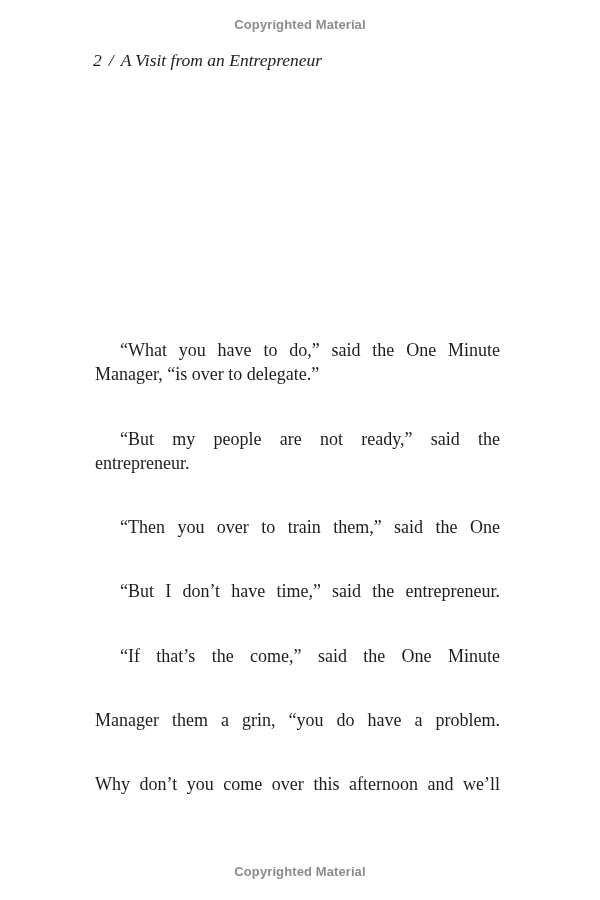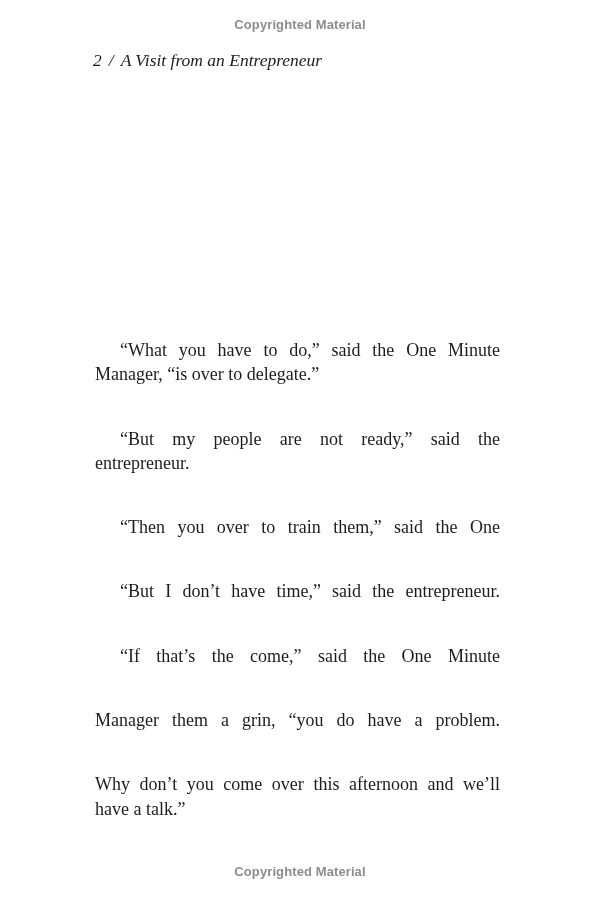--- a/index.html
+++ b/index.html
@@ -141,18 +141,17 @@
         <span>Why</span>
         <span>don’t</span>
         <span>you</span>
         <span>come</span>
         <span>over</span>
         <span>this</span>
         <span>afternoon</span>
         <span>and</span>
         <span>we’ll</span>
       </div>
-      <div class="line">have a talk.”</div>
     </div>
 
   <div class="notice notice-bottom" style="color: rgb(140, 140, 140);">Copyrighted Material</div>
 
 </div>
 
 </body></html>

